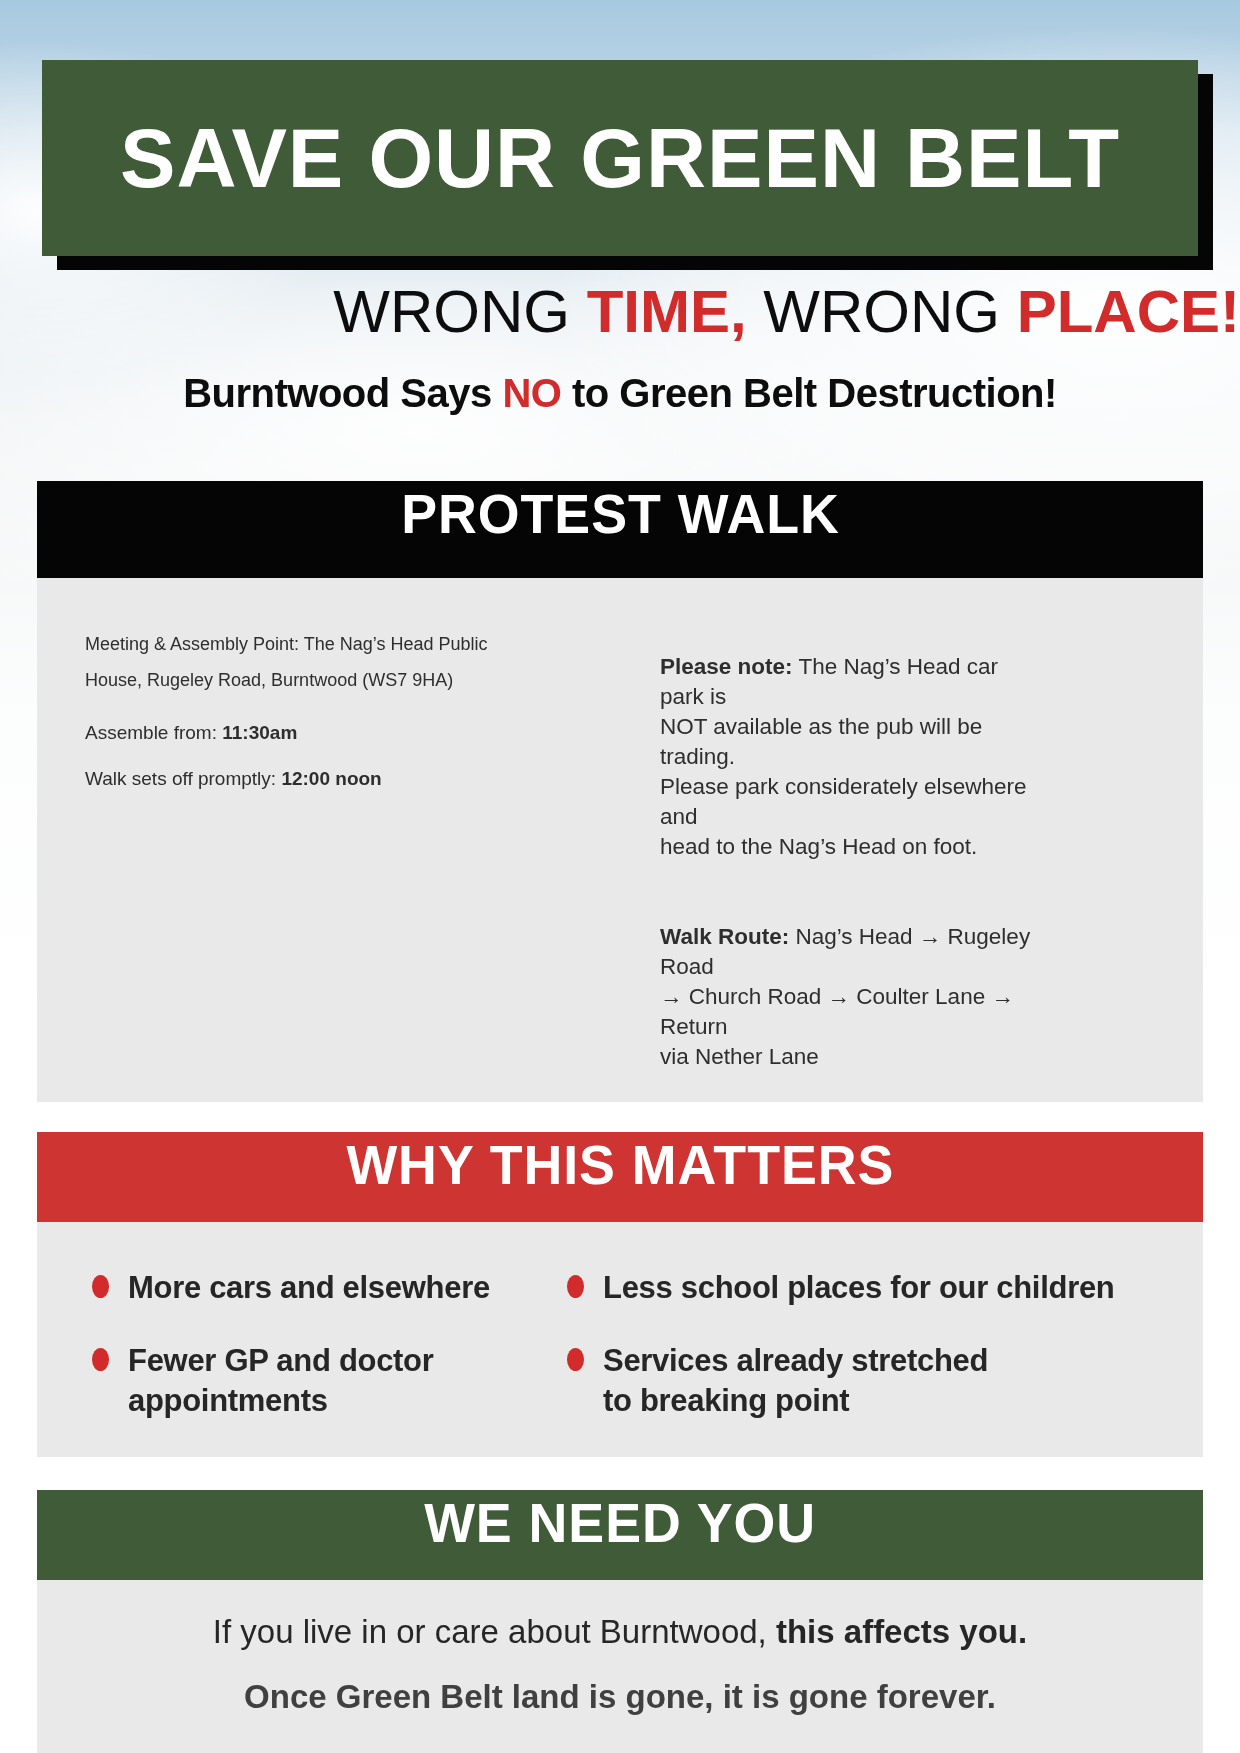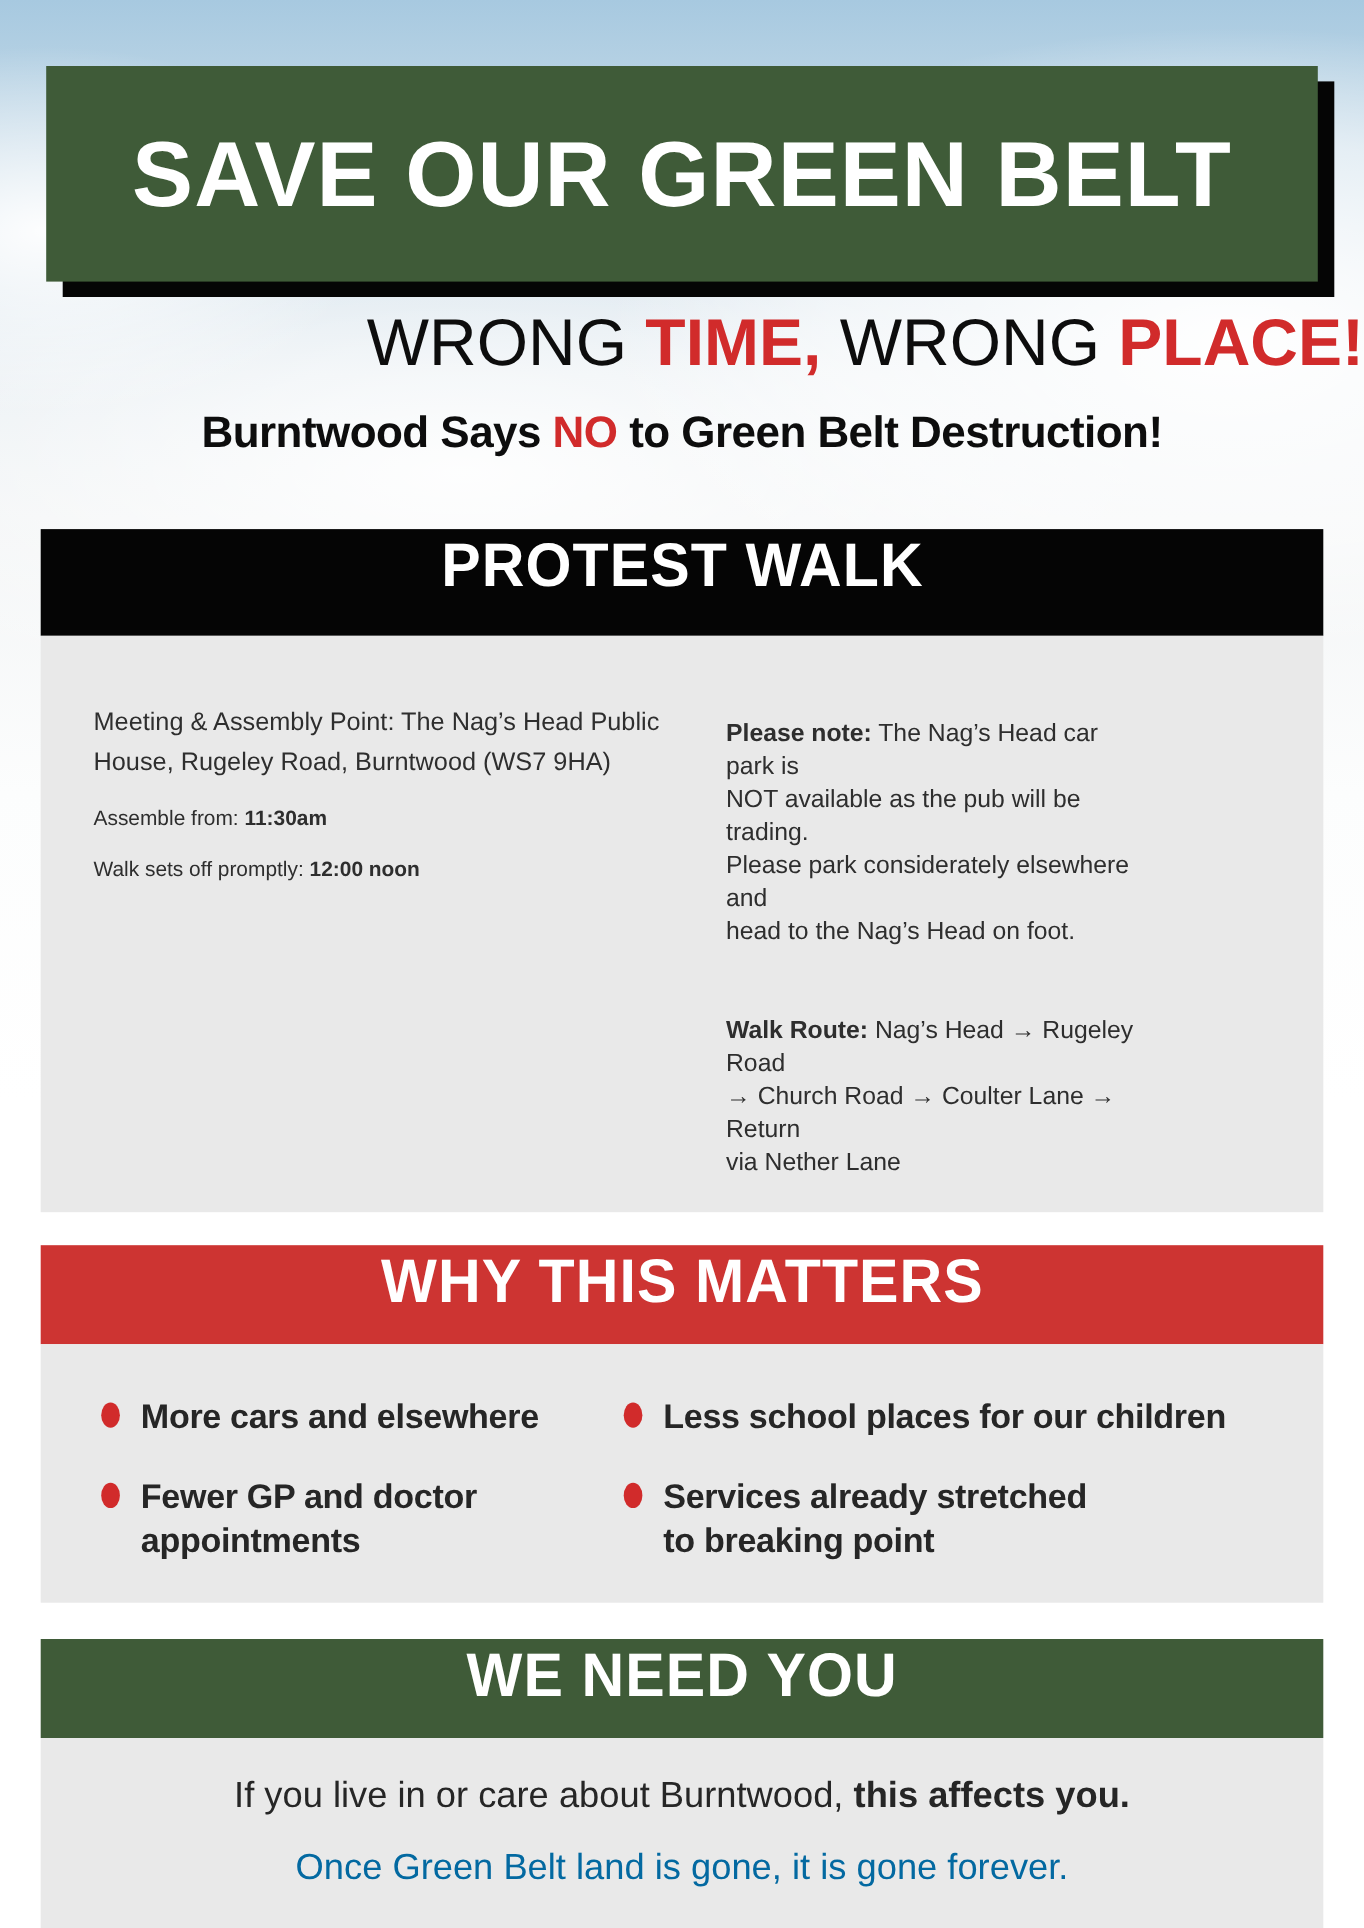--- a/index.html
+++ b/index.html
@@ -50,39 +50,39 @@
   .band-black { margin-top:65px; height:97px; background:#050505; }
   .band-red   { margin-top:30px; height:90px; background:#cd3432; }
   .band-green { margin-top:33px; height:90px; background:#3f5b38; }
 
   
   .gray { margin:0 37px; background:#e9e9e9; color:#2e2e2e; }
 
   .walk-details { min-height:283px; padding:38px 48px 30px; display:flex; }
   .walk-left { width:520px; }
   .walk-date { font-size:33px; font-weight:bold; color:#262626; letter-spacing:-0.5px; }
-  .walk-meeting { margin-top:22px; font-size:23px; line-height:36px; white-space:pre-line; }
+  .walk-meeting { margin-top:10px; font-size:18px; line-height:36px; white-space:pre-line; }
   .walk-line { margin-top:24px; font-size:19px; }
   .walk-left b, .walk-right b { font-weight:bold; }
   .walk-right { margin-left:55px; width:385px; padding-top:6px; font-size:22.5px; line-height:30px; }
   .walk-note, .walk-route { white-space:pre-line; }
   .walk-route { margin-top:30px; }
 
   .bullets {
     min-height:235px; padding:46px 40px 30px 55px;
     display:grid; grid-template-columns:445px auto; row-gap:26px; column-gap:30px;
   }
   .bullet { display:flex; gap:19px; font-size:31px; line-height:40px; font-weight:bold; color:#262626; }
   .bullet .dot { width:17px; height:23px; border-radius:50%; background:#d12b2b; margin-top:7px; flex-shrink:0; }
   .bullet .txt { white-space:pre-line; letter-spacing:-0.3px; }
 
   .need { min-height:209px; padding-top:32px; text-align:center; }
   .need-line1 { font-size:33px; line-height:40px; color:#262626; white-space:nowrap; }
   .need-line1 b { font-weight:bold; }
-  .need-line2 { margin-top:25px; font-size:33px; line-height:40px; font-weight:normal; color:#0369a1; white-space:nowrap; }
+  .need-line2 { margin-top:25px; font-size:33px; line-height:40px; font-weight:bold; color:#404040; white-space:nowrap; }
 </style>
 </head>
 <body>
 
 <div class="page">
 
   <div class="hero">
     <h1>SAVE OUR GREEN BELT</h1>
   </div>
 

